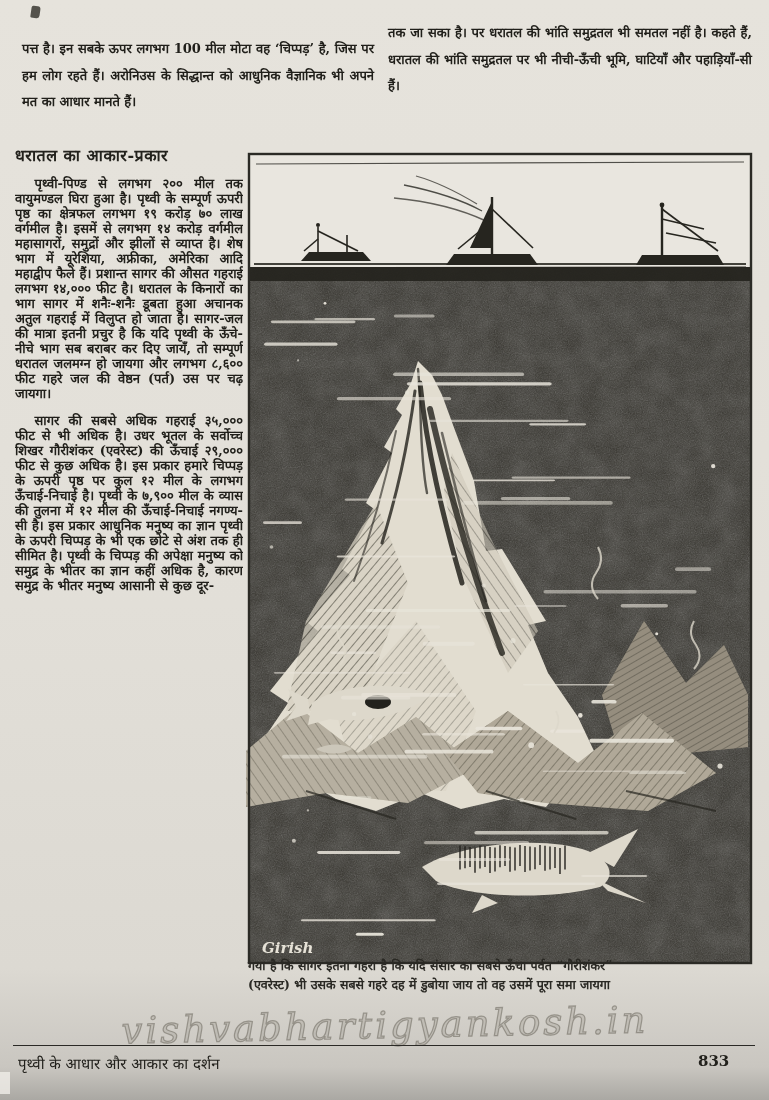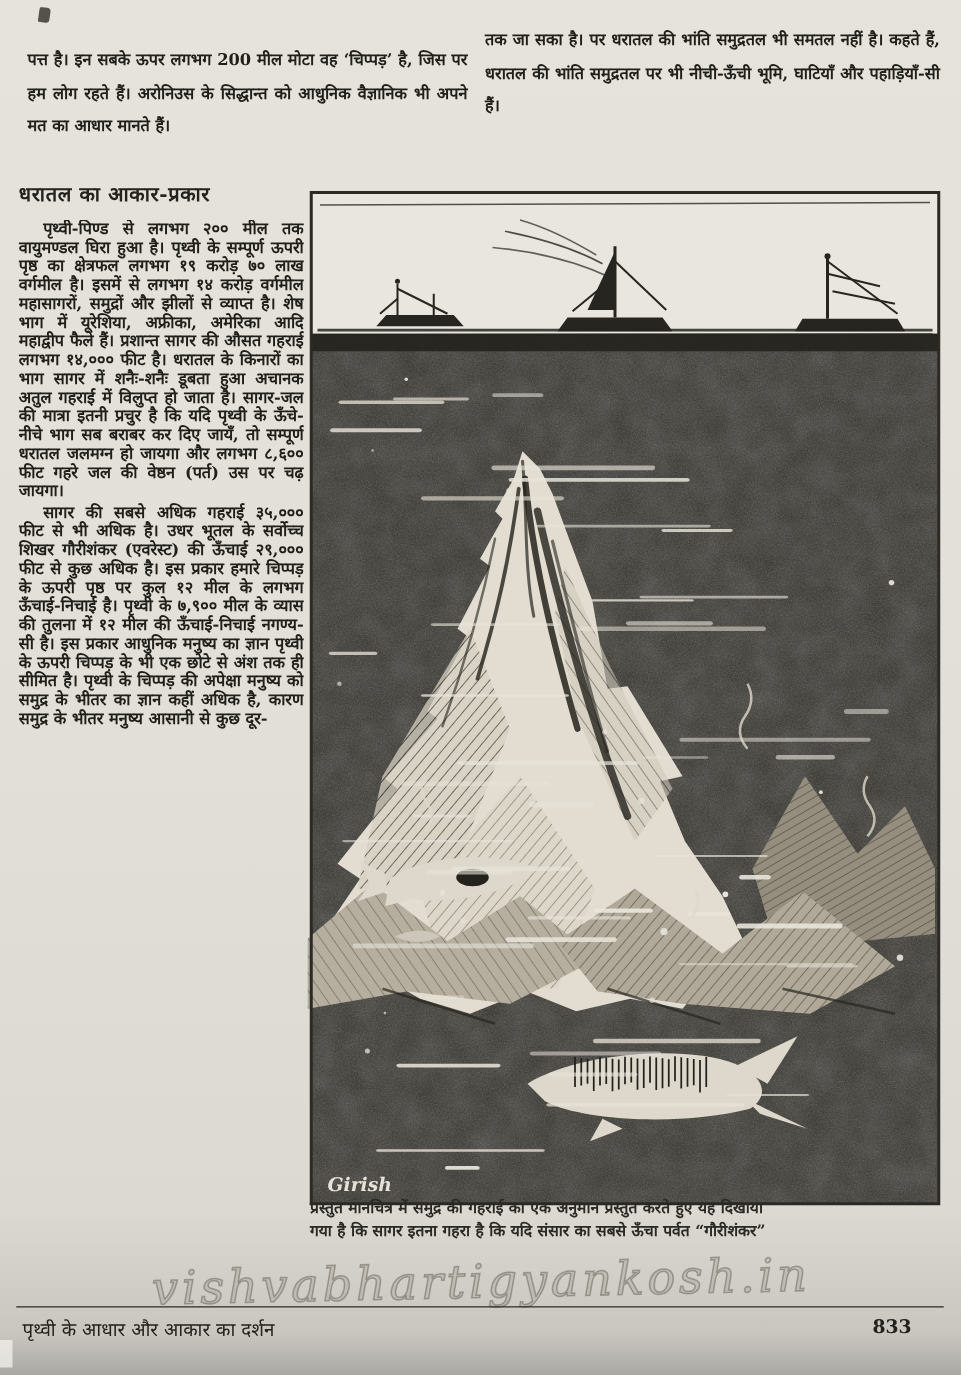--- a/index.html
+++ b/index.html
@@ -16,21 +16,21 @@
   }
   .intro{font-size:13px;line-height:26.5px;font-weight:bold;text-align:justify;color:#201f1a;}
   #intro-left{left:22px;top:36px;width:352px;}
   #intro-right{left:388px;top:20px;width:364px;}
   #section-heading{
     left:15px;top:144px;width:226px;text-align:left;
     font-size:16px;font-weight:bold;letter-spacing:.5px;color:#23221d;
   }
   #left-column{left:15px;top:176px;width:228px;height:868px;overflow:hidden;}
   #left-column p{margin:0;}
-  #left-column p + p{margin-top:2px;}
+  #left-column p + p{margin-top:12px;}
   #left-column p.indent{text-indent:1.5em;}
   #figure{left:246px;top:151px;width:508px;height:815px;}
   #figure svg{display:block;}
   #caption{
     left:248px;top:956px;width:506px;
     font-size:12.5px;line-height:19px;font-weight:bold;color:#2a2924;
   }
   #caption .cap-line{white-space:nowrap;}
   #caption .cap-line.last{text-align:center;white-space:normal;}
   #watermark{
@@ -49,21 +49,21 @@
     transform:rotate(8deg);opacity:.85;
   }
   #bottom-sliver{left:0;top:1072px;width:10px;height:22px;background:#f0eee9;opacity:.8;}
 </style>
 </head>
 <body>
 
 <div class="abs" id="corner-mark"></div>
 <div class="abs" id="bottom-sliver"></div>
 
-<div class="abs intro" id="intro-left">पत्त है। इन सबके ऊपर लगभग 200 मील मोटा वह ‘चिप्पड़’ है, जिस पर हम लोग रहते हैं। अरोनिउस के सिद्धान्त को आधुनिक वैज्ञानिक भी अपने मत का आधार मानते हैं।</div>
+<div class="abs intro" id="intro-left">पत्त है। इन सबके ऊपर लगभग 100 मील मोटा वह ‘चिप्पड़’ है, जिस पर हम लोग रहते हैं। अरोनिउस के सिद्धान्त को आधुनिक वैज्ञानिक भी अपने मत का आधार मानते हैं।</div>
 <div class="abs intro" id="intro-right">तक जा सका है। पर धरातल की भांति समुद्रतल भी समतल नहीं है। कहते हैं, धरातल की भांति समुद्रतल पर भी नीची-ऊँची भूमि, घाटियाँ और पहाड़ियाँ-सी हैं।</div>
 
 <div class="abs" id="section-heading">धरातल का आकार-प्रकार</div>
 
 <div class="abs body-text" id="left-column">
   <p class="indent">पृथ्वी-पिण्ड से लगभग २०० मील तक वायुमण्डल घिरा हुआ है। पृथ्वी के सम्पूर्ण ऊपरी पृष्ठ का क्षेत्रफल लगभग १९ करोड़ ७० लाख वर्गमील है। इसमें से लगभग १४ करोड़ वर्गमील महासागरों, समुद्रों और झीलों से व्याप्त है। शेष भाग में यूरेशिया, अफ्रीका, अमेरिका आदि महाद्वीप फैले हैं। प्रशान्त सागर की औसत गहराई लगभग १४,००० फीट है। धरातल के किनारों का भाग सागर में शनैः-शनैः डूबता हुआ अचानक अतुल गहराई में विलुप्त हो जाता है। सागर-जल की मात्रा इतनी प्रचुर है कि यदि पृथ्वी के ऊँचे-नीचे भाग सब बराबर कर दिए जायँ, तो सम्पूर्ण धरातल जलमग्न हो जायगा और लगभग ८,६०० फीट गहरे जल की वेष्ठन (पर्त) उस पर चढ़ जायगा।</p>
   <p class="indent">सागर की सबसे अधिक गहराई ३५,००० फीट से भी अधिक है। उधर भूतल के सर्वोच्च शिखर गौरीशंकर (एवरेस्ट) की ऊँचाई २९,००० फीट से कुछ अधिक है। इस प्रकार हमारे चिप्पड़ के ऊपरी पृष्ठ पर कुल १२ मील के लगभग ऊँचाई-निचाई है। पृथ्वी के ७,९०० मील के व्यास की तुलना में १२ मील की ऊँचाई-निचाई नगण्य-सी है। इस प्रकार आधुनिक मनुष्य का ज्ञान पृथ्वी के ऊपरी चिप्पड़ के भी एक छोटे से अंश तक ही सीमित है। पृथ्वी के चिप्पड़ की अपेक्षा मनुष्य को समुद्र के भीतर का ज्ञान कहीं अधिक है, कारण समुद्र के भीतर मनुष्य आसानी से कुछ दूर-</p>
 </div>
 
 <div class="abs" id="figure">
@@ -273,21 +273,21 @@
     </g>
 
     <text x="16" y="802" font-size="15" font-style="italic" font-weight="bold" fill="#e6e2d7" font-family="DejaVu Serif, serif">Girish</text>
 
     <rect x="3" y="3" width="502" height="809" fill="none" stroke="#2b2a25" stroke-width="2.4"></rect>
     <line x1="10" y1="13" x2="498" y2="11" stroke="#2b2a25" stroke-width="1.2" opacity="0.8"></line>
   </svg>
 </div>
 
 <div class="abs" id="caption">
-    <div class="cap-line">प्रस्तुत मानचित्र में समुद्र की गहराई का एक अनुमान प्रस्तुत करते हुए यह दिखाया</div>
     <div class="cap-line">गया है कि सागर इतना गहरा है कि यदि संसार का सबसे ऊँचा पर्वत “गौरीशंकर”</div>
+    <div class="cap-line">(एवरेस्ट) भी उसके सबसे गहरे दह में डुबोया जाय तो वह उसमें पूरा समा जायगा</div>
   </div>
 
 <div class="abs" id="watermark">vishvabhartigyankosh.in</div>
 
 <div class="abs" id="footer-rule"></div>
 <div class="abs" id="footer-title">पृथ्वी के आधार और आकार का दर्शन</div>
 <div class="abs" id="page-number">833</div>
 
 </body></html>

